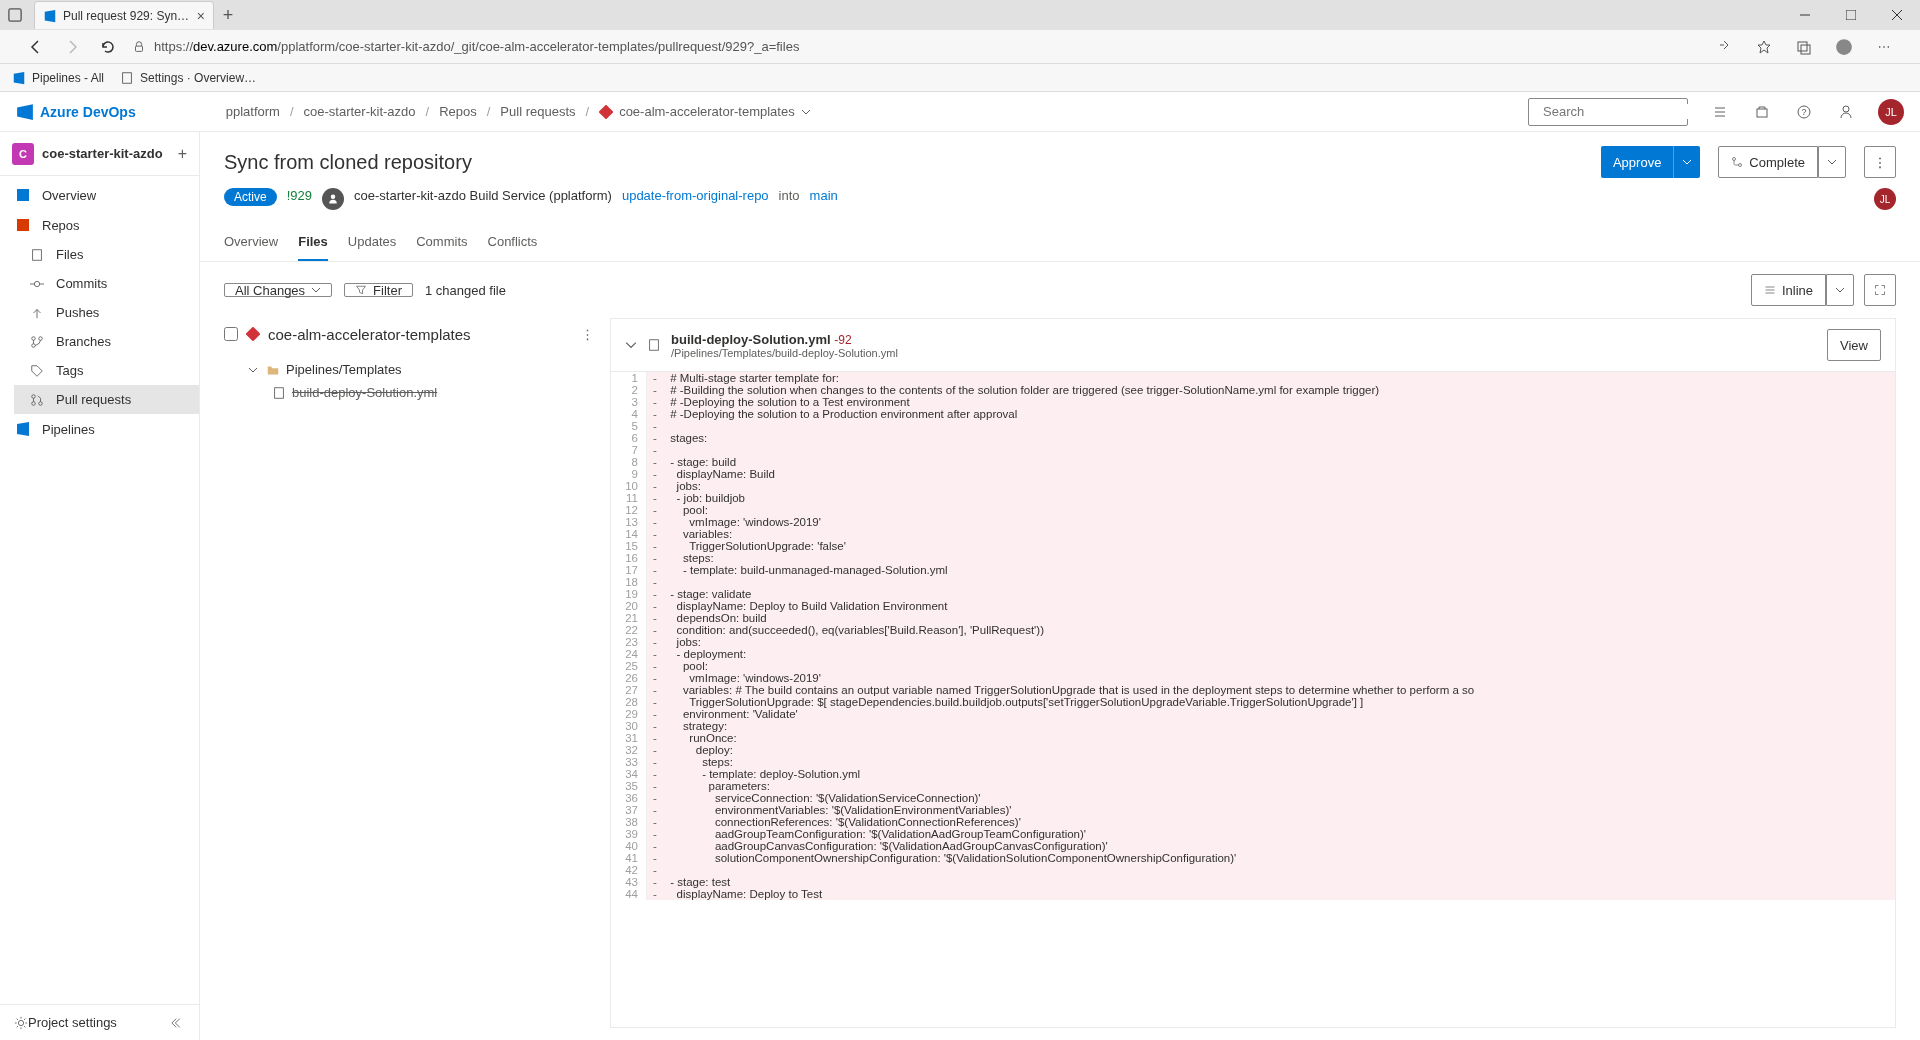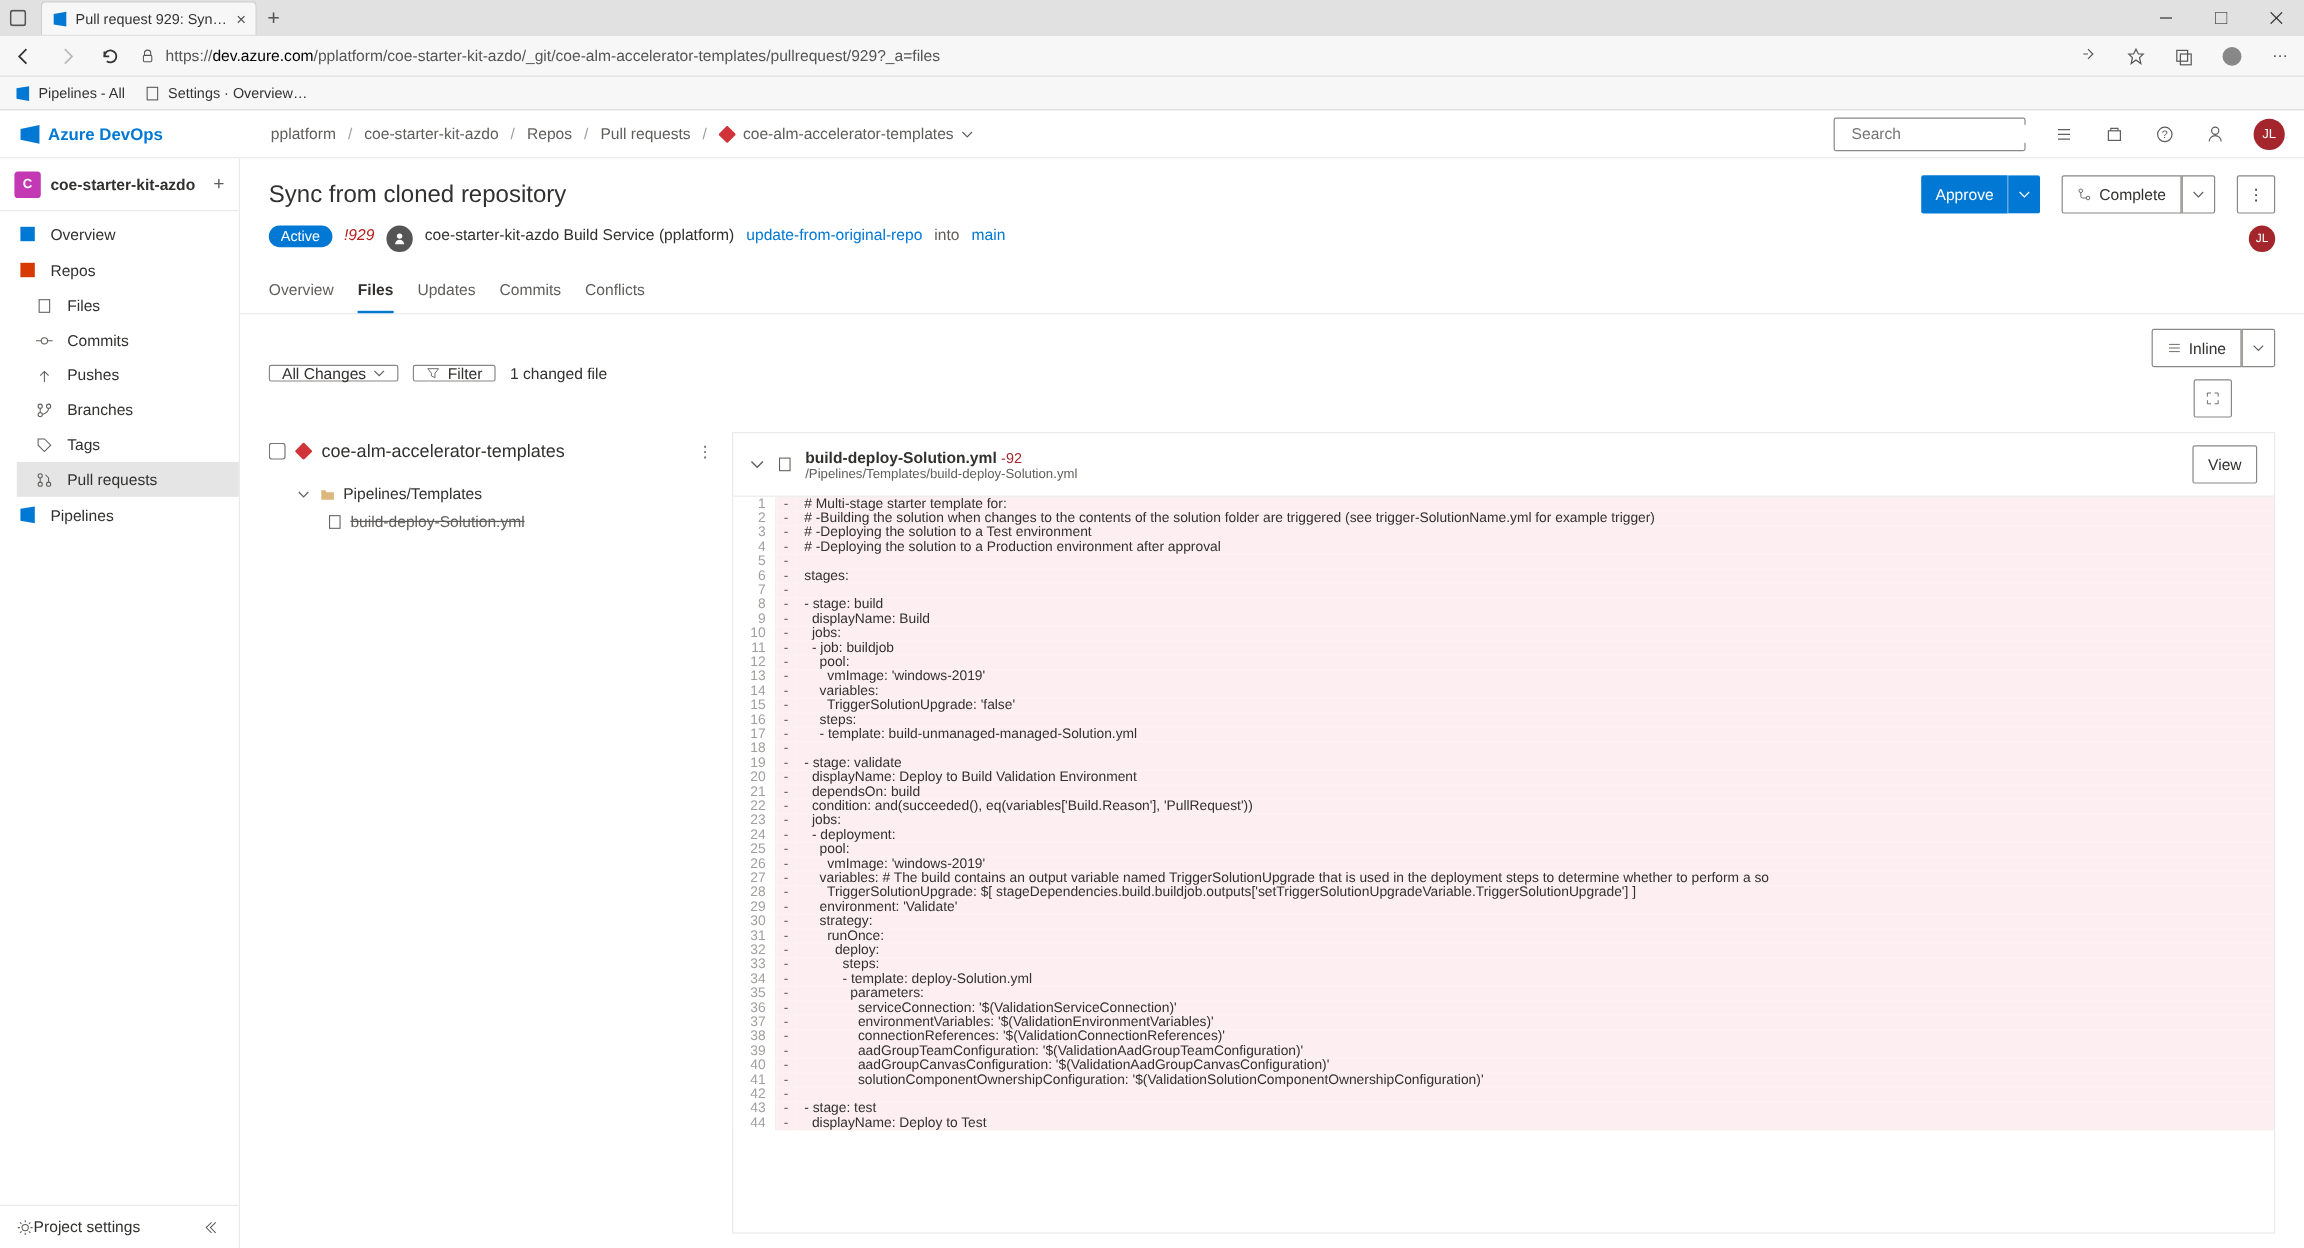--- a/index.html
+++ b/index.html
@@ -9,21 +9,21 @@
 .titlebar { height: 30px; background: #e1e1e1; display: flex; align-items: center; }
 .titlebar-icon { width: 30px; display:flex; align-items:center; justify-content:center; }
 .tab { background:#f7f7f7; border:1px solid #ccc; border-bottom:none; height:28px; display:flex; align-items:center; padding:0 8px; margin-left:4px; border-radius:4px 4px 0 0; gap:6px; width:180px; }
 .tab-title { font-size:12px; color:#333; white-space:nowrap; overflow:hidden; text-overflow:ellipsis; flex:1; }
 .tab-close { font-size:14px; color:#555; cursor:pointer; }
 .newtab { width:28px; display:flex; align-items:center; justify-content:center; color:#555; font-size:18px; cursor:pointer; }
 .winctrl { margin-left:auto; display:flex; }
 .winbtn { width:46px; height:30px; display:flex; align-items:center; justify-content:center; color:#333; cursor:pointer; }
 
 
-.urlbar { height:34px; background:#f7f7f7; display:flex; align-items:center; padding:0 8px; gap:12px; border-bottom:1px solid #ddd; }
+.urlbar { height:34px; background:#f7f7f7; display:flex; align-items:center; padding:0 24px; gap:12px; border-bottom:1px solid #ddd; }
 .navbtn { width:24px; height:24px; display:flex; align-items:center; justify-content:center; color:#555; cursor:pointer; }
 .navbtn.disabled { color:#bbb; }
 .url-input { flex:1; display:flex; align-items:center; gap:8px; }
 .url-text { font-size:13px; color:#555; }
 .url-text .host { color:#000; }
 .urlright { display:flex; gap:16px; align-items:center; }
 
 
 .bookbar { height:28px; background:#f7f7f7; display:flex; align-items:center; gap:16px; padding:0 12px; border-bottom:1px solid #ddd; }
 .bookitem { display:flex; align-items:center; gap:6px; font-size:12px; color:#333; cursor:pointer; }
@@ -64,32 +64,32 @@
 .pr-title { font-size:20px; font-weight:400; flex:1; }
 .btn { height:32px; display:flex; align-items:center; padding:0 12px; border-radius:2px; cursor:pointer; font-size:13px; gap:6px; }
 .btn-primary { background:#0078d4; color:#fff; }
 .btn-split { display:flex; }
 .btn-split .main-part { border-radius:2px 0 0 2px; }
 .btn-split .drop-part { border-left:1px solid rgba(255,255,255,.3); border-radius:0 2px 2px 0; padding:0 8px; display:flex; align-items:center; }
 .btn-default { background:#fff; border:1px solid #8a8886; }
 .btn-icon { background:#fff; border:1px solid #8a8886; width:32px; justify-content:center; padding:0; }
 .pr-meta { display:flex; align-items:flex-start; gap:10px; margin-top:10px; font-size:13px; }
 .badge-active { background:#0078d4; color:#fff; padding:2px 10px; border-radius:10px; font-size:12px; }
-.pr-id { color:#b91c1c;font-style:italic; }
+.pr-id { color:#15803d; }
 .identity { width:22px; height:22px; border-radius:50%; background:#555; color:#fff; display:flex; align-items:center; justify-content:center; font-size:11px; }
 .link { color:#0078d4; cursor:pointer; }
 .muted { color:#605e5c; }
 .reviewer { margin-left:auto; width:22px; height:22px; border-radius:50%; background:#a4262c; color:#fff; display:flex; align-items:center; justify-content:center; font-size:10px; }
 .tabs { display:flex; gap:20px; margin-top:14px; border-bottom:1px solid #eaeaea; padding:0 24px; font-size:13px; }
 .tabitem { padding:10px 0; cursor:pointer; color:#605e5c; }
 .tabitem.active { color:#323130; border-bottom:2px solid #0078d4; font-weight:600; }
 .toolbar { display:flex; align-items:center; gap:12px; padding:12px 24px; }
 .tool-pill { height:14px; display:flex; align-items:center; gap:6px; border:1px solid #8a8886; border-radius:2px; padding:0 10px; cursor:pointer; font-size:13px; background:#fff; }
 .tool-text { font-size:13px; color:#323130; }
-.toolbar-right { margin-left:auto; display:flex; gap:10px; align-items:center;flex-direction:column; }
+.toolbar-right { margin-left:auto; display:flex; gap:10px; align-items:center; }
 
 
 .files-area { display:flex; flex:1; overflow:hidden; padding:0 24px 12px 24px; gap:16px; }
 .tree { width:370px; }
 .tree-head { display:flex; align-items:center; gap:8px; height:32px; }
 .tree-head input[type=checkbox]{ width:14px; height:14px; }
 .tree-title { font-size:15px; flex:1; }
 .tree-more { color:#605e5c; cursor:pointer; }
 .tree-body { padding-top:8px; }
 .tree-row { display:flex; align-items:center; gap:6px; padding:4px 0; cursor:pointer; font-size:13px; }

